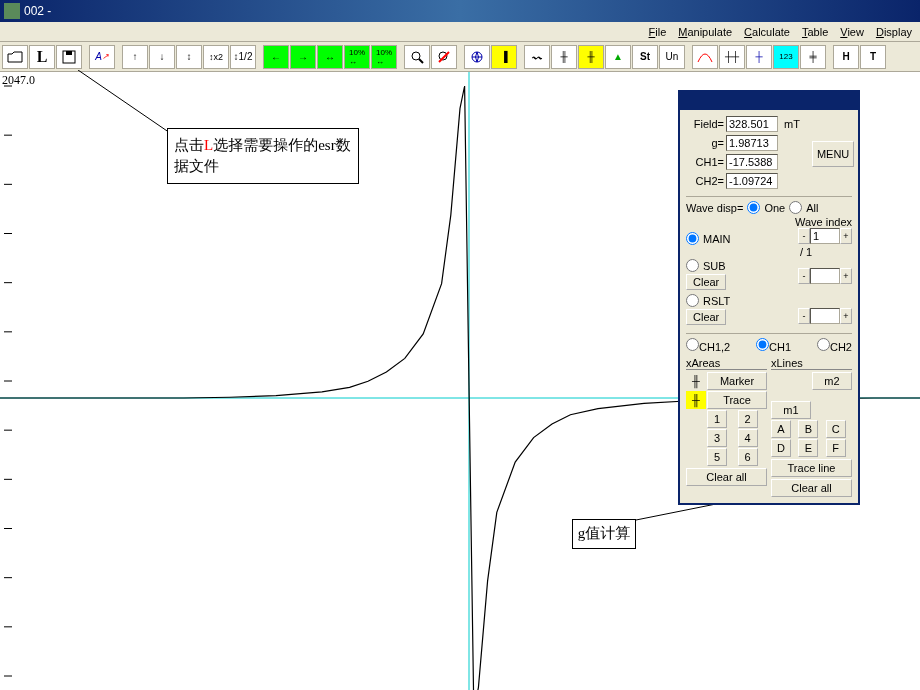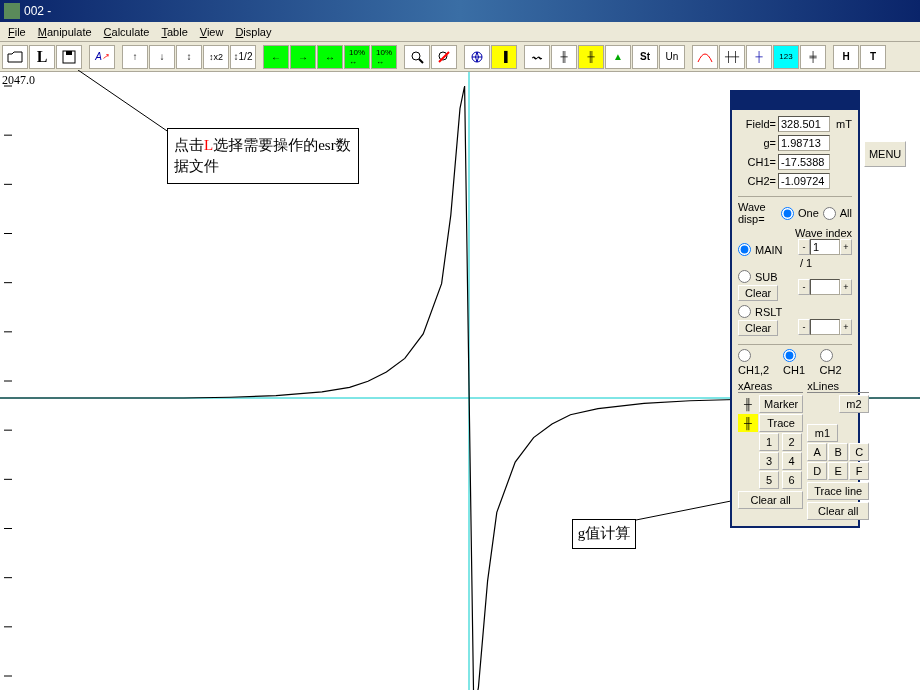--- a/index.html
+++ b/index.html
@@ -2,41 +2,41 @@
 <html><head>
 <meta charset="utf-8">
 <style>
 * { margin: 0; padding: 0; box-sizing: border-box; }
 body { font-family: Tahoma, sans-serif; font-size: 11px; background: #fff; width: 920px; height: 690px; overflow: hidden; position: relative; }
 
 .titlebar { background: linear-gradient(to right, #0a246a, #3a6ea5, #0a246a); height: 22px; display: flex; align-items: center; padding: 0 4px; color: #fff; }
 .titlebar-icon { width: 16px; height: 16px; background: #5a8a5a; margin-right: 4px; }
 .titlebar-text { font-size: 12px; }
 
-.menubar { background: #ece9d8; height: 20px; display: flex; align-items: center; padding: 0 2px; border-bottom: 1px solid #aca899; }
+.menubar { background: #ece9d8; height: 20px; display: flex; align-items: center; padding: 0 2px; border-bottom: 1px solid #aca899; justify-content: flex-end; }
 .menubar span { padding: 2px 6px; cursor: default; }
 .menubar span u { text-decoration: underline; }
 
 .toolbar { background: #ece9d8; height: 30px; display: flex; align-items: center; padding: 2px; gap: 0; border-bottom: 1px solid #aca899; }
 .tool-btn { width: 26px; height: 24px; border: 1px solid #aca899; background: #fff; display: flex; align-items: center; justify-content: center; font-size: 10px; cursor: pointer; margin-right: 1px; flex-shrink: 0; }
 .tool-btn.green { background: #00ff00; }
 .tool-btn.yellow { background: #ffff00; }
 .ylabel { position: absolute; left: 2px; top: 73px; font-size: 12px; font-family: Liberation Serif, serif; }
 
 .plot-area { position: absolute; left: 0; top: 72px; width: 920px; height: 618px; }
 .plot-svg { width: 100%; height: 100%; }
 
 .callout1 { position: absolute; left: 167px; top: 128px; width: 192px; background: #fff; border: 1px solid #000; padding: 6px; font-size: 15px; font-family: SimSun, serif; line-height: 1.4; }
 .callout1 .red { color: #ff0000; }
 .callout1-line { position: absolute; left: 78px; top: 70px; width: 95px; height: 65px; }
 
 .callout2 { position: absolute; left: 572px; top: 519px; width: 64px; background: #fff; border: 1px solid #000; padding: 4px; font-size: 15px; font-family: SimSun, serif; text-align: center; line-height: 1.3; }
 .callout2-line { position: absolute; left: 636px; top: 500px; width: 100px; height: 40px; }
 
-.panel { position: absolute; right: 60px; top: 90px; width: 130px; background: #ece9d8; border: 2px solid #0a246a; border-top: 20px solid #0a246a; padding: 6px; font-size: 11px; }
+.panel { position: absolute; right: 60px; top: 90px; width: 182px; background: #ece9d8; border: 2px solid #0a246a; border-top: 20px solid #0a246a; padding: 6px; font-size: 11px; }
 .panel-row { display: flex; align-items: center; margin-bottom: 3px; gap: 2px; }
 .panel-label { width: 38px; text-align: right; }
 .panel-input { border: 1px inset #aca899; background: #fff; padding: 1px 2px; font-size: 11px; width: 52px; height: 16px; }
 .panel-menu { border: 1px outset #fff; background: #ece9d8; padding: 6px 4px; font-size: 11px; cursor: pointer; }
 .panel-sep { border-top: 1px solid #aca899; margin: 4px 0; }
 .radio-row { display: flex; align-items: center; gap: 4px; }
 .wave-section { margin: 4px 0; }
 .clear-btn { border: 1px outset #fff; background: #ece9d8; padding: 1px 6px; font-size: 11px; cursor: pointer; margin-top: 2px; }
 .num-btn { border: 1px outset #fff; background: #ece9d8; width: 20px; height: 18px; font-size: 11px; cursor: pointer; text-align: center; display: inline-flex; align-items: center; justify-content: center; }
 .spinner { display: flex; align-items: center; }

